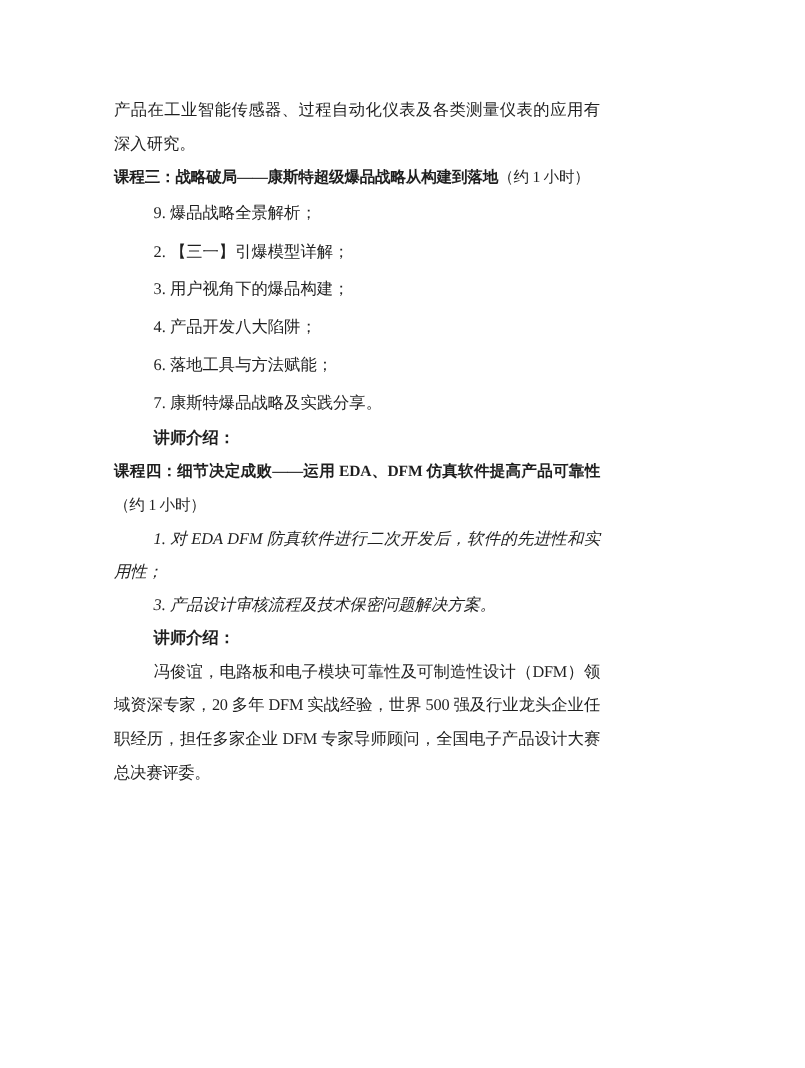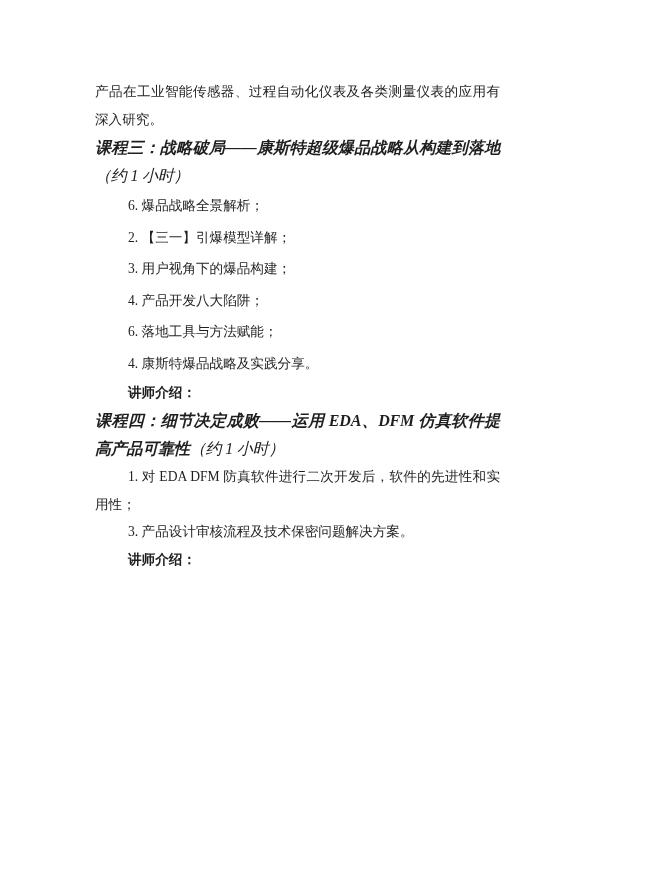--- a/index.html
+++ b/index.html
@@ -18,32 +18,31 @@
     font-family: "Liberation Serif", "DejaVu Serif", serif;
     color: #1f1f1f;
     font-size: 13.6px;
   }
   .page p { margin: 0; text-align: justify; }
 
   .intro {
     line-height: 28px;
   }
   .heading {
-    font-size: 16px;
+    font-size: 13px;
     line-height: 28px;
     letter-spacing: -0.2px;
-    font-style: italic;
   }
   .heading strong { font-weight: bold; }
   .heading .dur { font-weight: normal; }
   .h-c3 { margin-top: 24px; }
   .h-c4 { margin-top: 10px; }
 
   .list-c3 .item { line-height: 31.5px; text-indent: 33px; }
-  .list-c4 .item { line-height: 27.5px; text-indent: 33px; }
+  .list-c4 .item { line-height: 27.5px; text-indent: 33px; font-style: italic; }
 
   .label {
     line-height: 28px;
     text-indent: 33px;
     font-weight: bold;
   }
   .label-2 { margin-top: 25px; }
 
   .bio {
     line-height: 28px;
@@ -54,34 +53,35 @@
 </head>
 <body>
 
 <div class="page">
 
   <p class="intro">产品在工业智能传感器、过程自动化仪表及各类测量仪表的应用有深入研究。</p>
 
   <p class="heading h-c3"><strong>课程三：战略破局——康斯特超级爆品战略从构建到落地</strong><span class="dur">（约 1 小时）</span></p>
 
   <div class="list-c3">
-    <p class="item">6. 爆品战略全景解析；</p>
+    <p class="item">9. 爆品战略全景解析；</p>
     <p class="item">2. 【三一】引爆模型详解；</p>
     <p class="item">3. 用户视角下的爆品构建；</p>
     <p class="item">4. 产品开发八大陷阱；</p>
     <p class="item">6. 落地工具与方法赋能；</p>
-    <p class="item">4. 康斯特爆品战略及实践分享。</p>
+    <p class="item">7. 康斯特爆品战略及实践分享。</p>
   </div>
 
   <p class="label label-1">讲师介绍：</p>
 
 
   <p class="heading h-c4"><strong>课程四：细节决定成败——运用 EDA、DFM 仿真软件提高产品可靠性</strong><span class="dur">（约 1 小时）</span></p>
 
   <div class="list-c4">
     <p class="item">1. 对 EDA DFM 防真软件进行二次开发后，软件的先进性和实用性；</p>
     <p class="item">3. 产品设计审核流程及技术保密问题解决方案。</p>
   </div>
 
   <p class="label label-2">讲师介绍：</p>
 
+  <p class="bio bio-2">冯俊谊，电路板和电子模块可靠性及可制造性设计（DFM）领域资深专家，20 多年 DFM 实战经验，世界 500 强及行业龙头企业任职经历，担任多家企业 DFM 专家导师顾问，全国电子产品设计大赛总决赛评委。</p>
 
 </div>
 
 </body></html>

